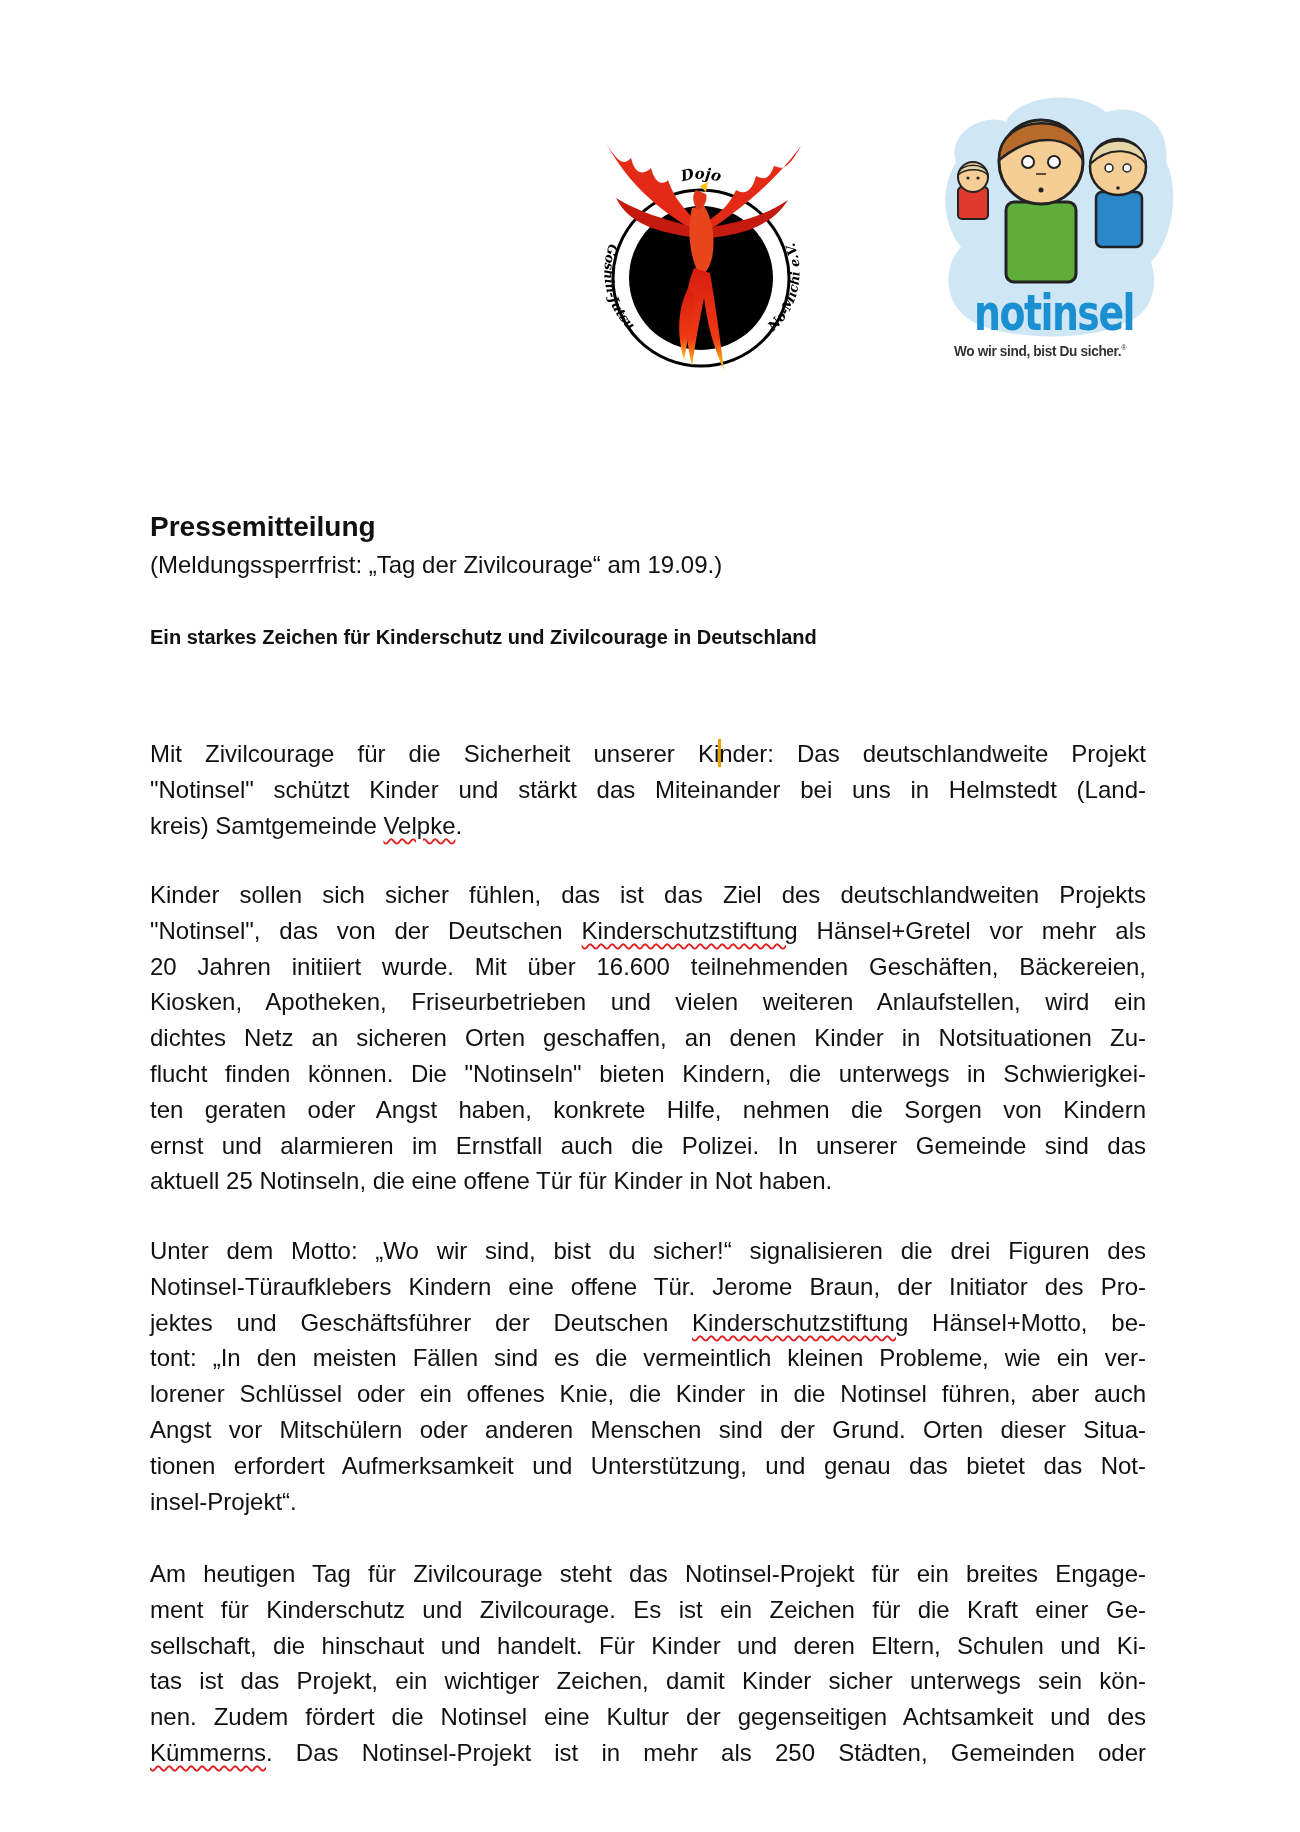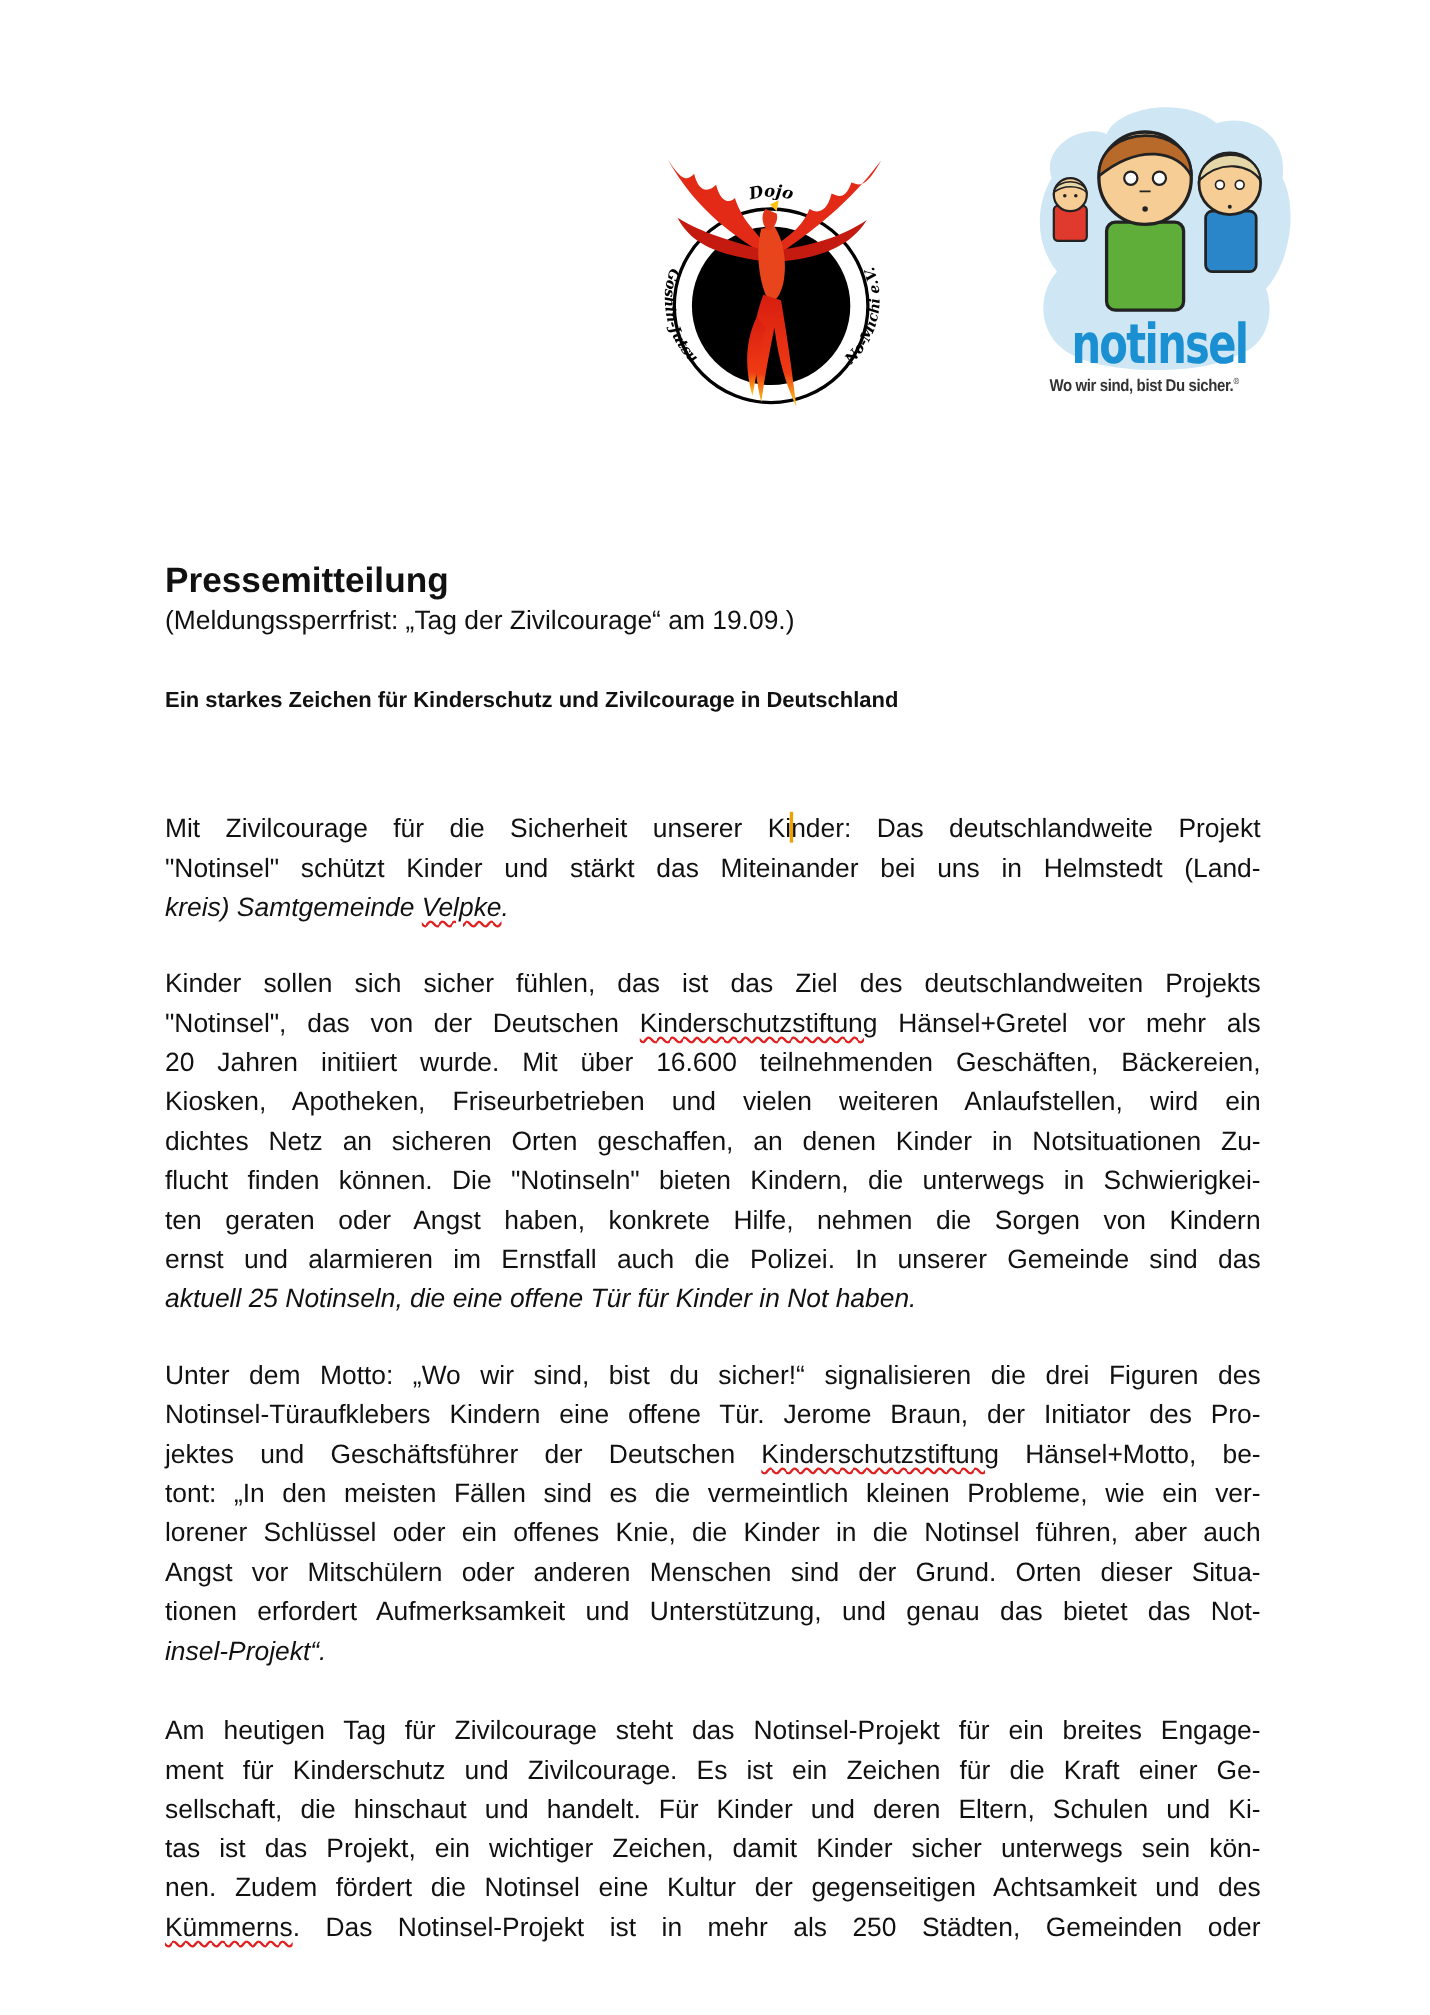--- a/index.html
+++ b/index.html
@@ -10,27 +10,27 @@
   
   .dojo-logo { position: absolute; left: 596px; top: 138px; width: 210px; height: 236px; }
   .notinsel-logo { position: absolute; left: 936px; top: 92px; width: 240px; height: 276px; }
   .notinsel-tagline { position: absolute; left: 954px; top: 342px; width: 220px;
      font-family: "Liberation Sans", sans-serif; font-weight: bold; font-size: 15.5px; color: #333;
      letter-spacing: -0.4px; white-space: nowrap; transform: scaleX(0.88); transform-origin: left center; }
   .notinsel-tagline sup { font-size: 8px; font-weight: normal; }
 
   
   .col { position: absolute; left: 150px; width: 996px; }
-  .title { top: 510px; font-weight: bold; font-size: 32px; line-height: 34px; }
+  .title { top: 510px; font-weight: bold; font-size: 28px; line-height: 34px; }
   .subtitle { top: 548px; font-size: 24px; line-height: 34px; }
   .headline { top: 620px; font-weight: bold; font-size: 20px; line-height: 34px; }
 
   .para { font-size: 24px; line-height: 35.8px; text-align: justify; margin-top: 44px; }
   .para .ln { display: block; text-align: justify; text-align-last: justify; white-space: nowrap; height: 35.8px; }
-  .para .ln.last { text-align-last: left; font-style: italic; }
+  .para .ln.last { text-align-last: left; }
   .p1 { top: 692px; }
   .p2 { top: 833px; }
   .p3 { top: 1189px; }
   .p4 { top: 1512px; }
 
   .spell { text-decoration: underline wavy #e02020; text-decoration-thickness: 1.5px; text-underline-offset: 4px; }
   .cursor { display: inline-block; width: 3px; height: 28px; background: #f0a000; vertical-align: -5px; margin: 0 -1.5px; }
 </style>
 </head>
 <body>

